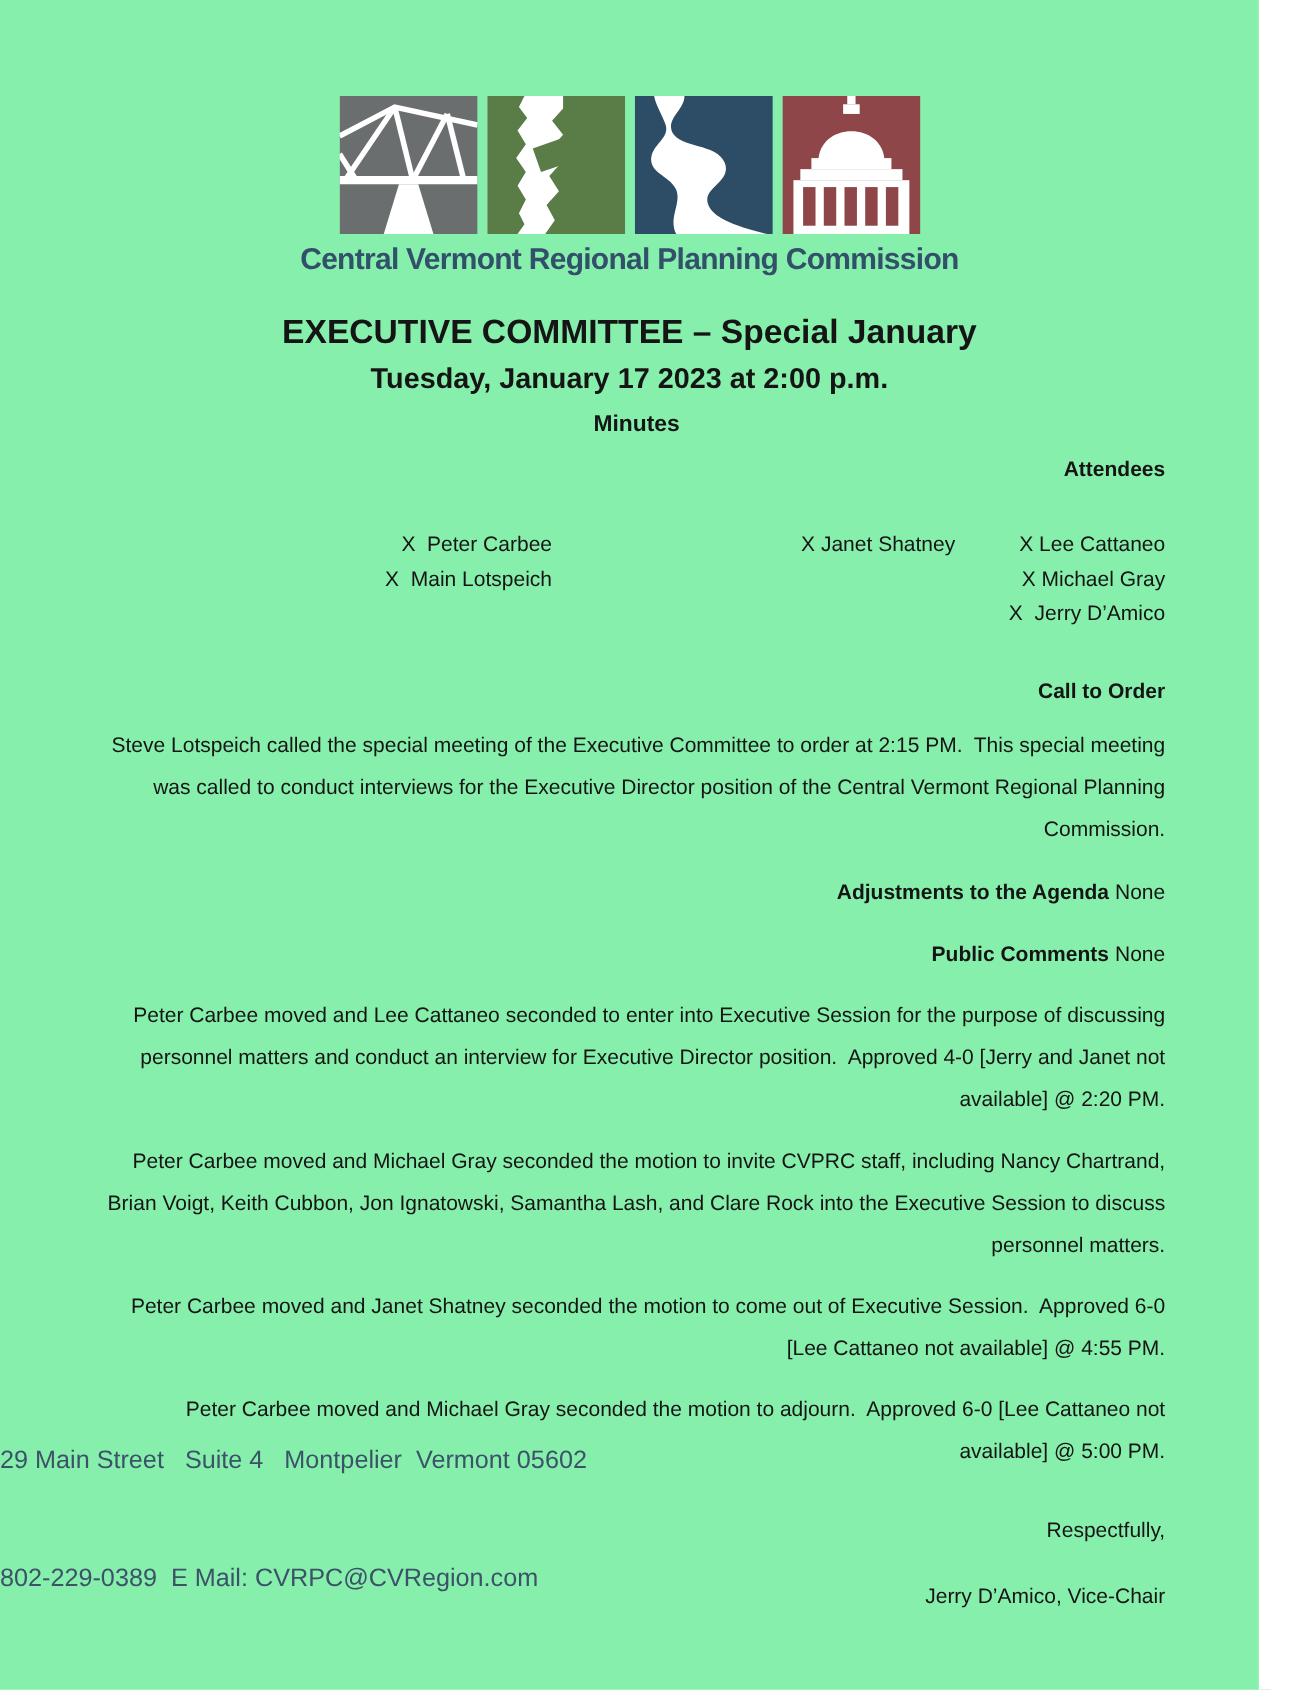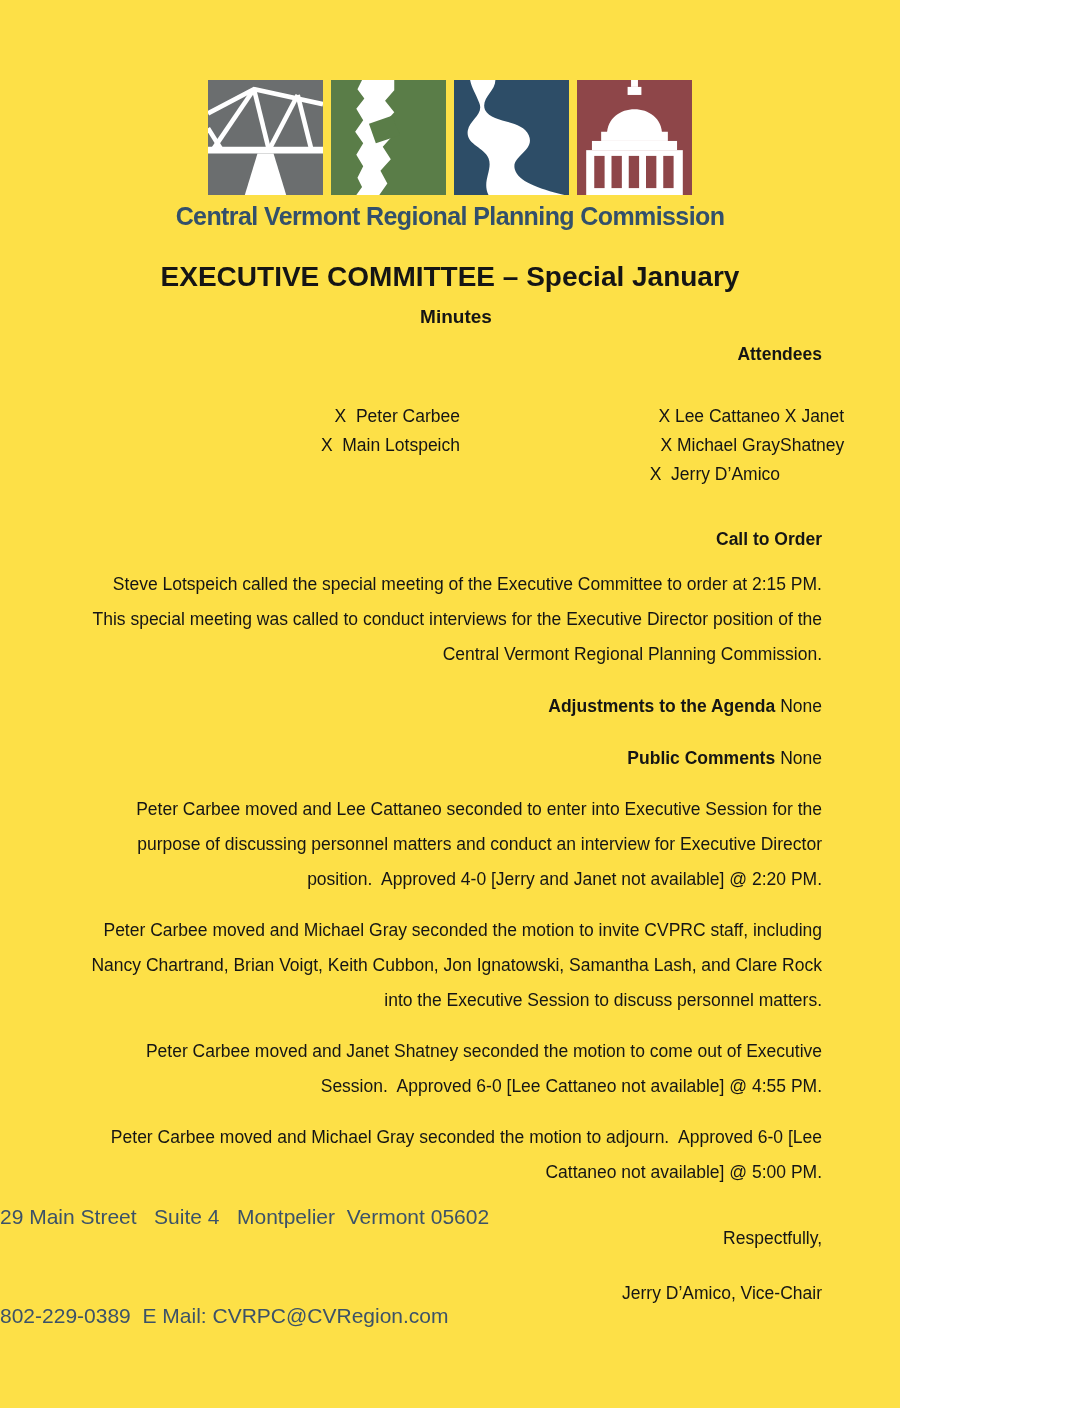--- a/index.html
+++ b/index.html
@@ -4,23 +4,23 @@
 <style>
   html, body { margin: 0; padding: 0; }
   body {
     width: 1088px; height: 1408px;
     background: #ffffff;
     font-family: "Liberation Sans", sans-serif;
     color: #151515;
   }
   .page {
     position: relative;
-    width: 900px; height: 1408px;
+    width: 1049px; height: 1408px;
     overflow: hidden;
-    background: #fde047;
+    background: #86efac;
   }
   
   .logo-block { text-align: center; padding-top: 80px; }
   .logo-art {
     display: inline-flex;
     gap: 8px;
     height: 115px;
     vertical-align: top;
   }
   .logo-art svg { width: 115px; height: 115px; display: block; }
@@ -63,21 +63,21 @@
   .section-heading {
     font-weight: 700;
     margin: 0;
     line-height: 24px;
   }
   .attendees-heading { margin-top: 14px; }
   .attendee-grid {
     margin-top: 36px;
     display: grid;
     grid-template-columns: 382px 320px 1fr;
-    column-gap: 0;
+    column-gap: 16px;
   }
   .attendee-col { display: flex; flex-direction: column; }
   .attendee-item { line-height: 29px; white-space: pre-wrap; }
   .call-heading { margin-top: 38px; }
   p.body-para {
     margin: 16px 0 0 0;
     line-height: 35px;
     white-space: pre-wrap;
   }
   p.label-para {
@@ -149,38 +149,39 @@
           <rect x="45" y="66" width="9" height="28"></rect>
           <rect x="60" y="66" width="9" height="28"></rect>
           <rect x="75" y="66" width="9" height="28"></rect>
         </g>
       </svg>
     </div>
     <div class="logo-title">Central Vermont Regional Planning Commission</div>
   </div>
 
   <div class="h1">EXECUTIVE COMMITTEE – Special January</div>
+  <div class="h2">Tuesday, January 17 2023 at 2:00 p.m.</div>
   <div class="h3">Minutes</div>
 
   <div class="content">
 
     <div class="section-heading attendees-heading">Attendees</div>
     <div class="attendee-grid">
       <div class="attendee-col">
         <span class="attendee-item">X  Peter Carbee</span>
         <span class="attendee-item">X  Main Lotspeich</span>
       </div>
       <div class="attendee-col">
+        <span class="attendee-item">X Janet Shatney</span>
+      </div>
+      <div class="attendee-col">
         <span class="attendee-item">X Lee Cattaneo</span>
         <span class="attendee-item">X Michael Gray</span>
         <span class="attendee-item">X  Jerry D’Amico</span>
       </div>
-      <div class="attendee-col">
-        <span class="attendee-item">X Janet Shatney</span>
-      </div>
     </div>
 
     <div class="section-heading call-heading">Call to Order</div>
     <p class="body-para">Steve Lotspeich called the special meeting of the Executive Committee to order at 2:15 PM.  This special meeting was called to conduct interviews for the Executive Director position of the Central Vermont Regional Planning Commission.</p>
 
     <p class="label-para"><span class="inline-label">Adjustments to the Agenda</span><span>None</span></p>
 
     <p class="label-para"><span class="inline-label">Public Comments</span><span>None</span></p>
 
     <p class="body-para">Peter Carbee moved and Lee Cattaneo seconded to enter into Executive Session for the purpose of discussing personnel matters and conduct an interview for Executive Director position.  Approved 4-0 [Jerry and Janet not available] @ 2:20 PM.</p>

